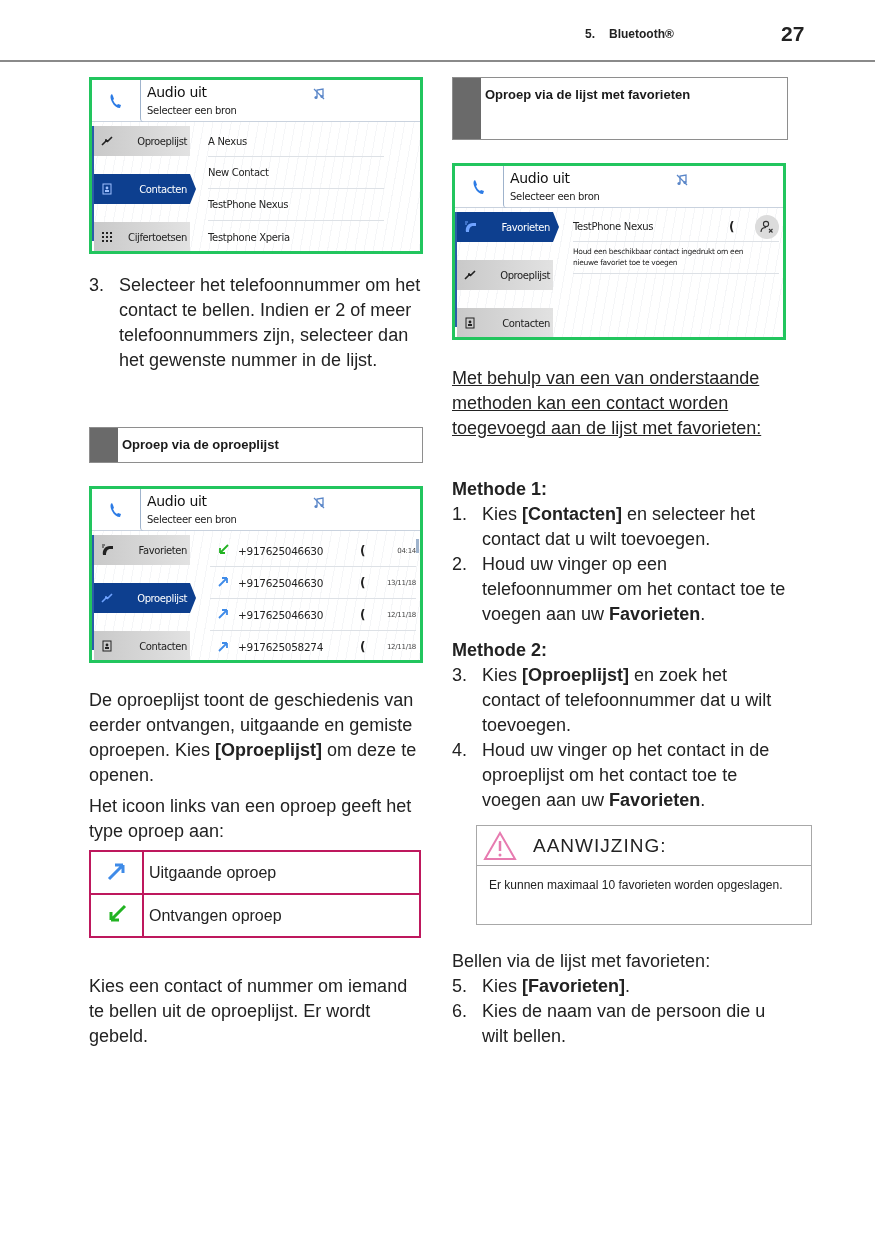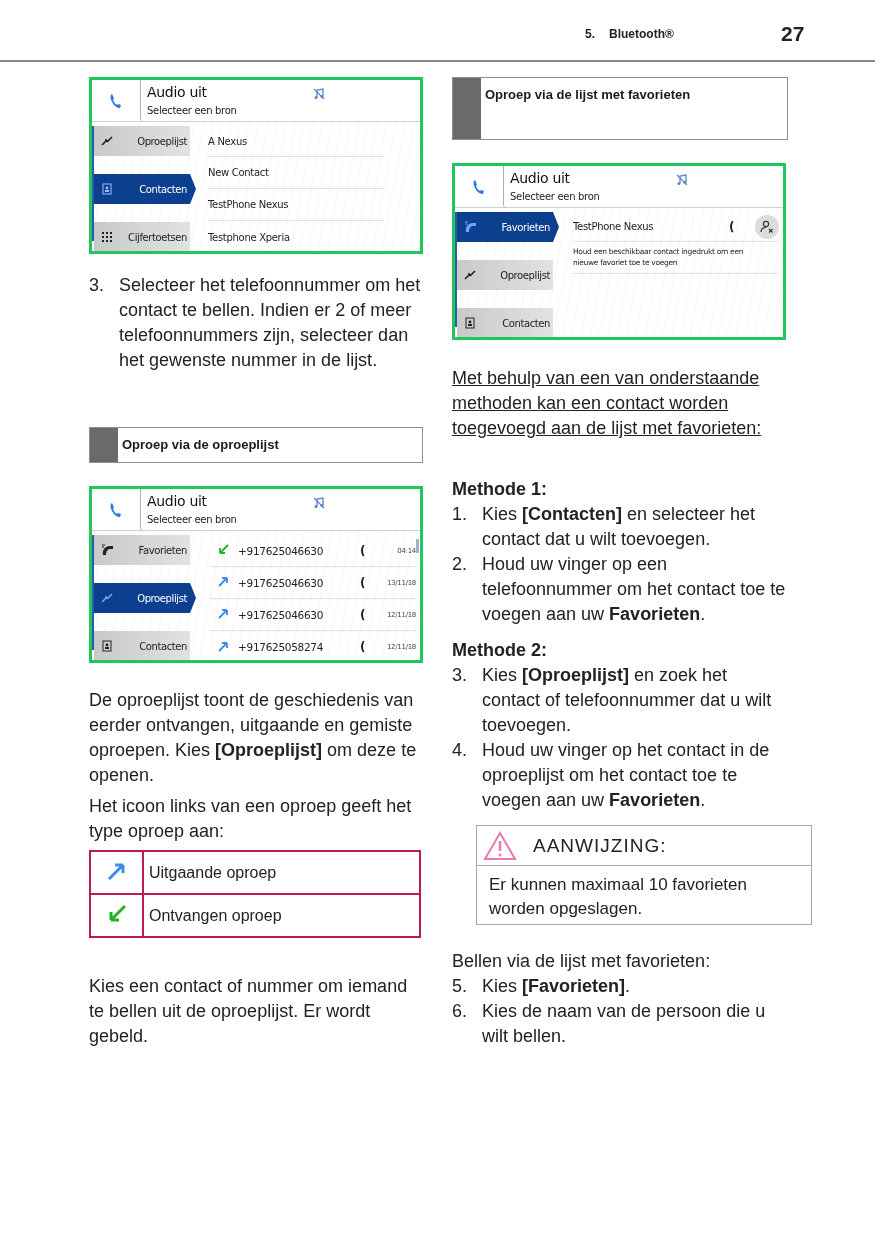--- a/index.html
+++ b/index.html
@@ -47,21 +47,21 @@
   .call-table { position: absolute; left: 89px; top: 850px; width: 332px; border-collapse: collapse; }
   .call-table td { border: 2px solid #be185d; height: 43px; font-size: 16px; color: #222; }
   .call-table td.ic { width: 53px; text-align: center; }
   .call-table td.lb { padding-left: 5px; }
 
   
   .note { position: absolute; left: 452px; top: 825px; width: 336px; height: 100px; border: 1px solid #a8a8a8; margin-left: 24px; }
   .note .hdr { height: 40px; border-bottom: 1px solid #a8a8a8; position: relative; }
   .note .hdr .warn { position: absolute; left: 5px; top: 4px; }
   .note .hdr .t { position: absolute; left: 56px; top: 9px; font-size: 19px; letter-spacing: 1px; color: #222; }
-  .note .bd { padding: 7px 12px; font-size: 17px; line-height: 24px; color: #222; }
+  .note .bd { padding: 7px 12px; font-size: 12px; line-height: 24px; color: #222; }
 </style>
 </head>
 <body>
 
 <div class="page-header">
   <div class="chapter">
     <span class="num">5.</span><span>Bluetooth®</span>
   </div>
   <div class="pagenum">27</div>
 </div>

